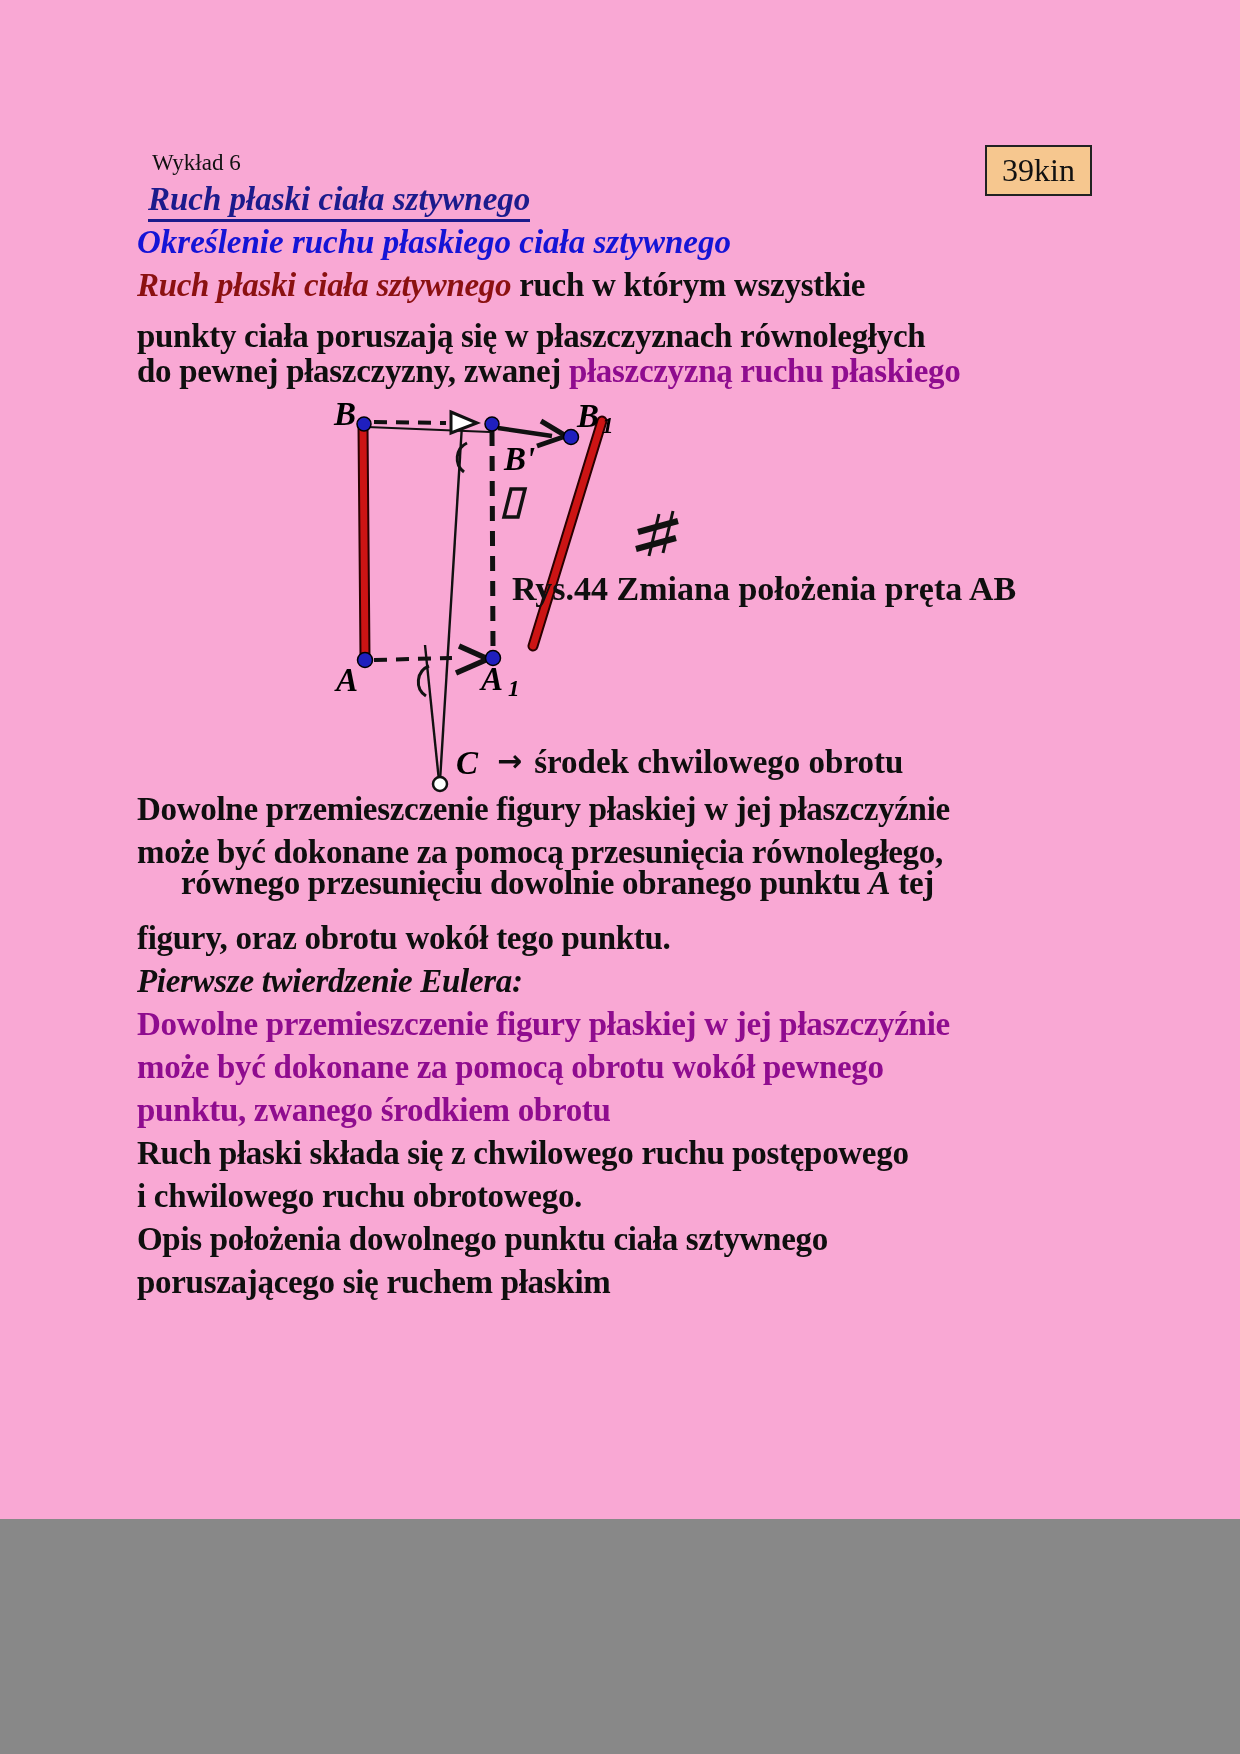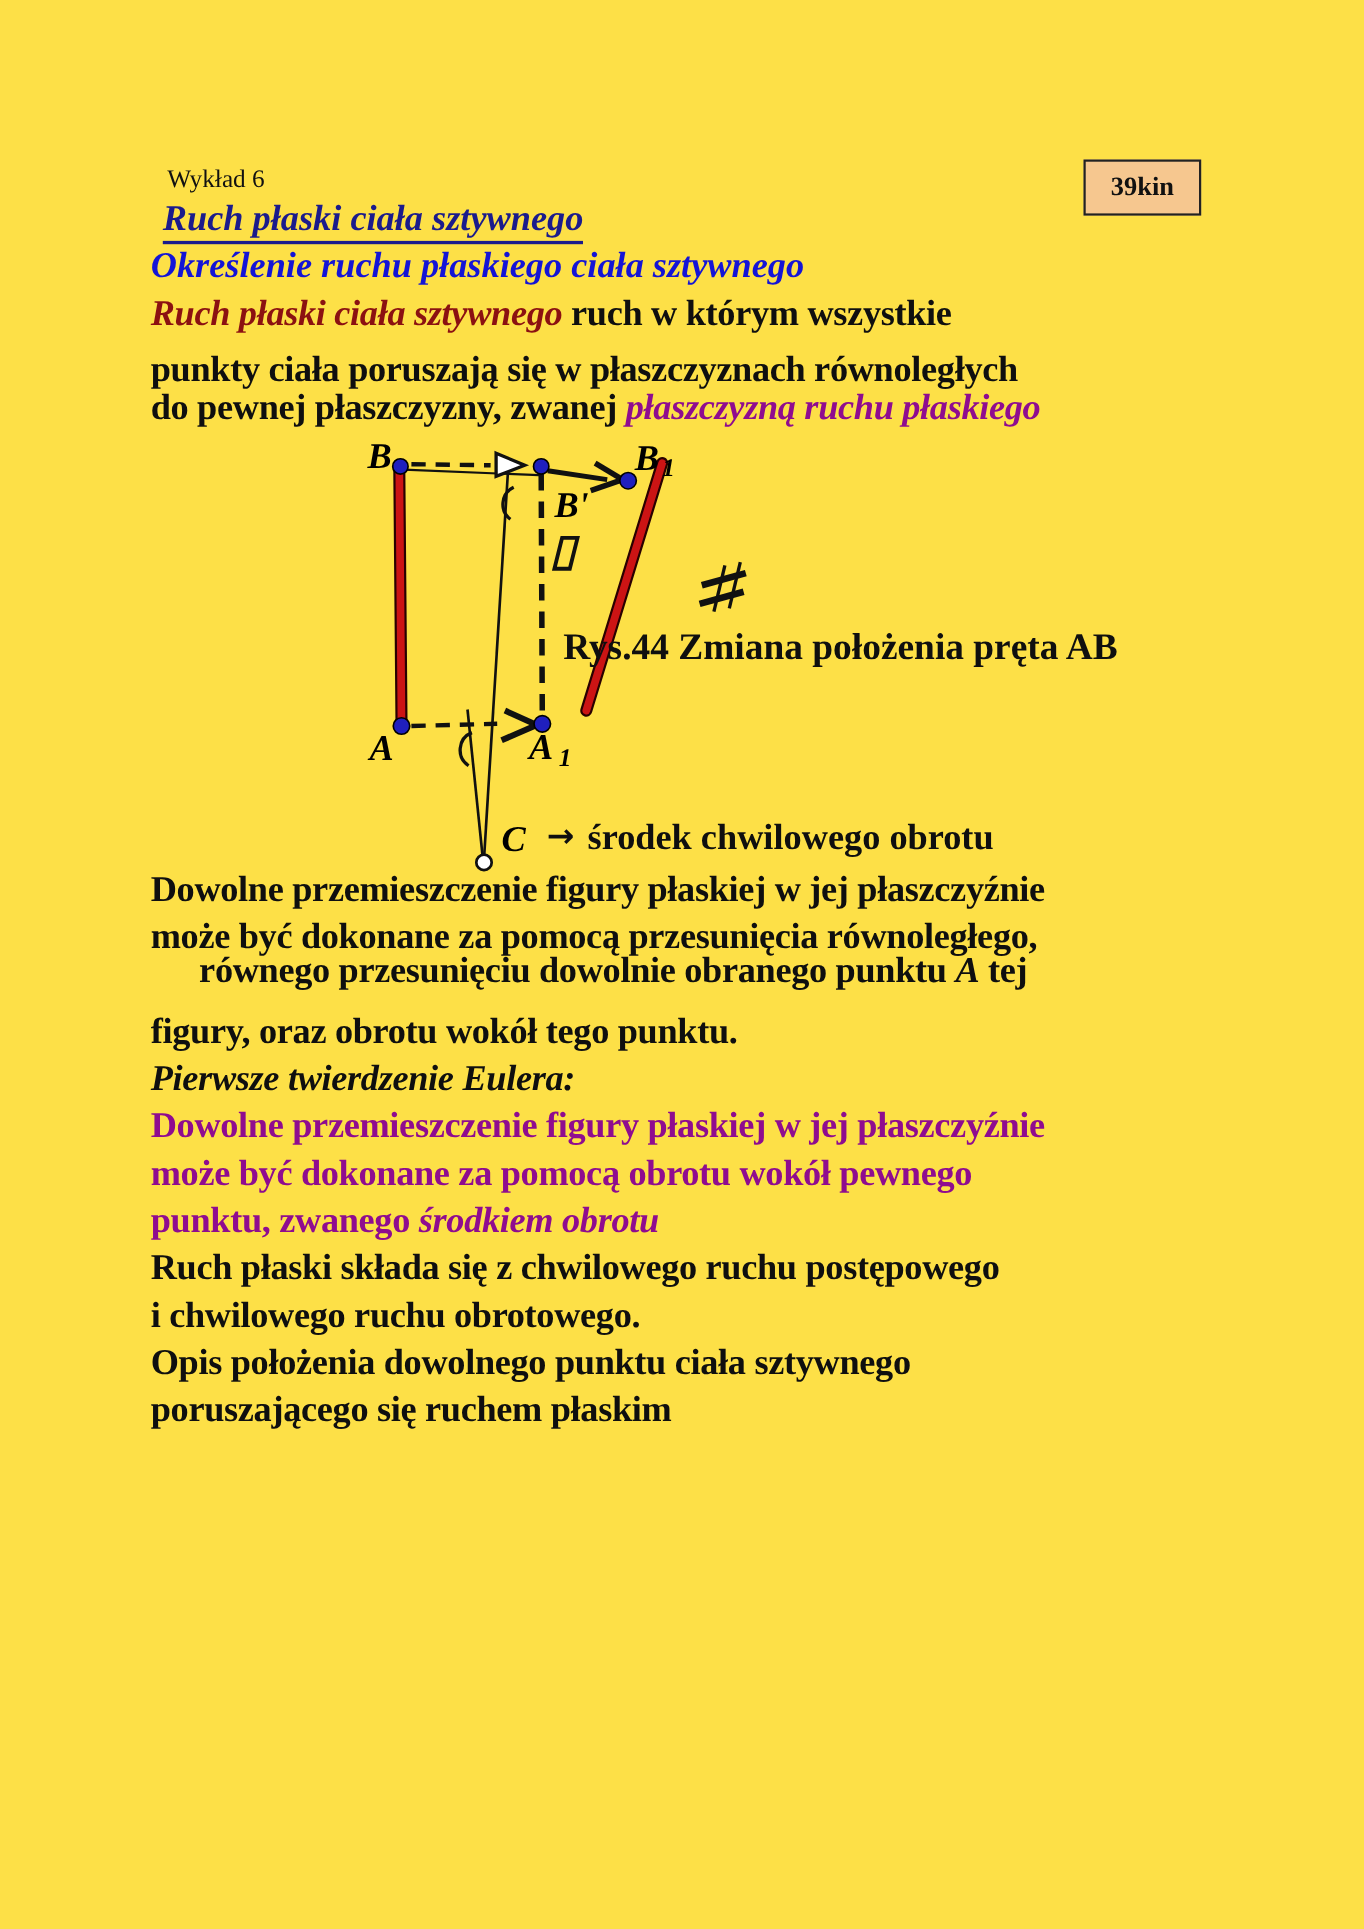--- a/index.html
+++ b/index.html
@@ -1,41 +1,41 @@
 <!DOCTYPE html>
 <html><head>
 <meta charset="utf-8">
 <style>
   html,body{margin:0;padding:0;background:#888;}
   .page{
     position:relative;
-    width:1240px;height:1754px;
-    background:#fde047;
+    width:1240px;height:1519px;
+    background:#f9a8d4;
     font-family:"Liberation Serif","DejaVu Serif",serif;
     color:#0f0f0f;
     overflow:hidden;
   }
   .abs{position:absolute;white-space:nowrap;}
   .lecture{left:152px;top:150px;font-size:23px;color:#111;}
   .badge{
     left:985px;top:145px;width:107px;height:51px;
     background:#f6c78f;border:2.5px solid #222;
     box-sizing:border-box;
     display:flex;align-items:center;justify-content:center;
-    font-size:24px;font-weight:bold;color:#111;
+    font-size:32px;font-weight:normal;color:#111;
   }
   .title{
     left:148px;top:181px;font-size:33px;font-weight:bold;font-style:italic;
     color:#1b1b8c;border-bottom:3px solid #1b1b8c;padding-bottom:1px;
   }
   .subtitle{left:137px;top:224px;font-size:33px;font-weight:bold;font-style:italic;color:#1414d6;}
   .bodyline{left:137px;font-size:33px;font-weight:bold;color:#0f0f0f;letter-spacing:-0.3px;}
   .term{color:#8b1111;font-style:italic;}
   .purple{color:#8f0c8f;}
-  .purple-italic{color:#8f0c8f;font-style:italic;}
+  .purple-italic{color:#8f0c8f;}
   .italic{font-style:italic;}
   .caption{left:512px;top:570px;font-size:34px;font-weight:bold;z-index:3;}
   .cnote{left:497px;top:743px;font-size:33px;font-weight:bold;}
   .cnote .arr{font-family:"DejaVu Sans",sans-serif;font-weight:bold;font-size:30px;vertical-align:2px;}
   .cnote .txt{margin-left:12px;}
   svg text{font-family:"Liberation Serif","DejaVu Serif",serif;}
   .figsvg{position:absolute;left:300px;top:395px;z-index:2;}
 </style>
 </head>
 <body>

